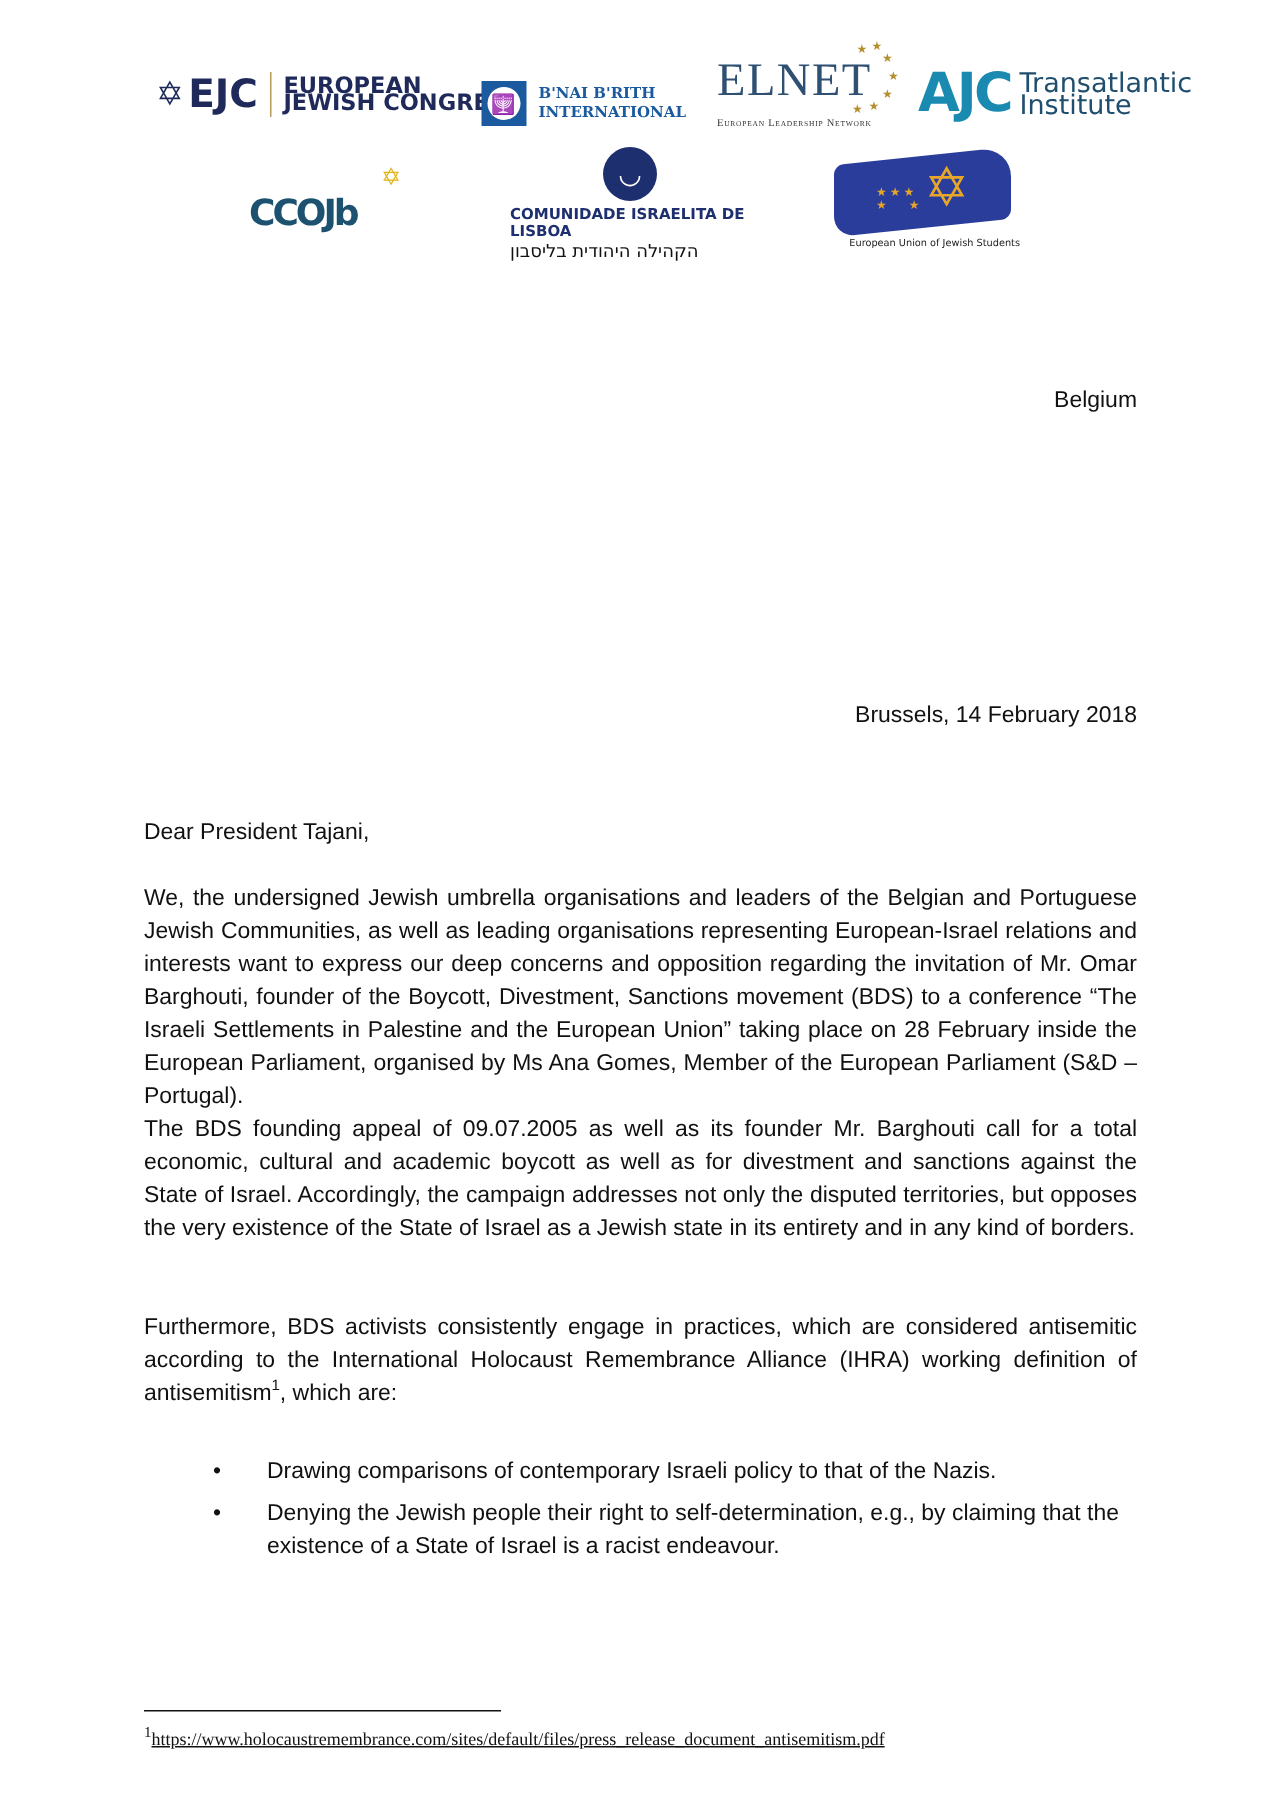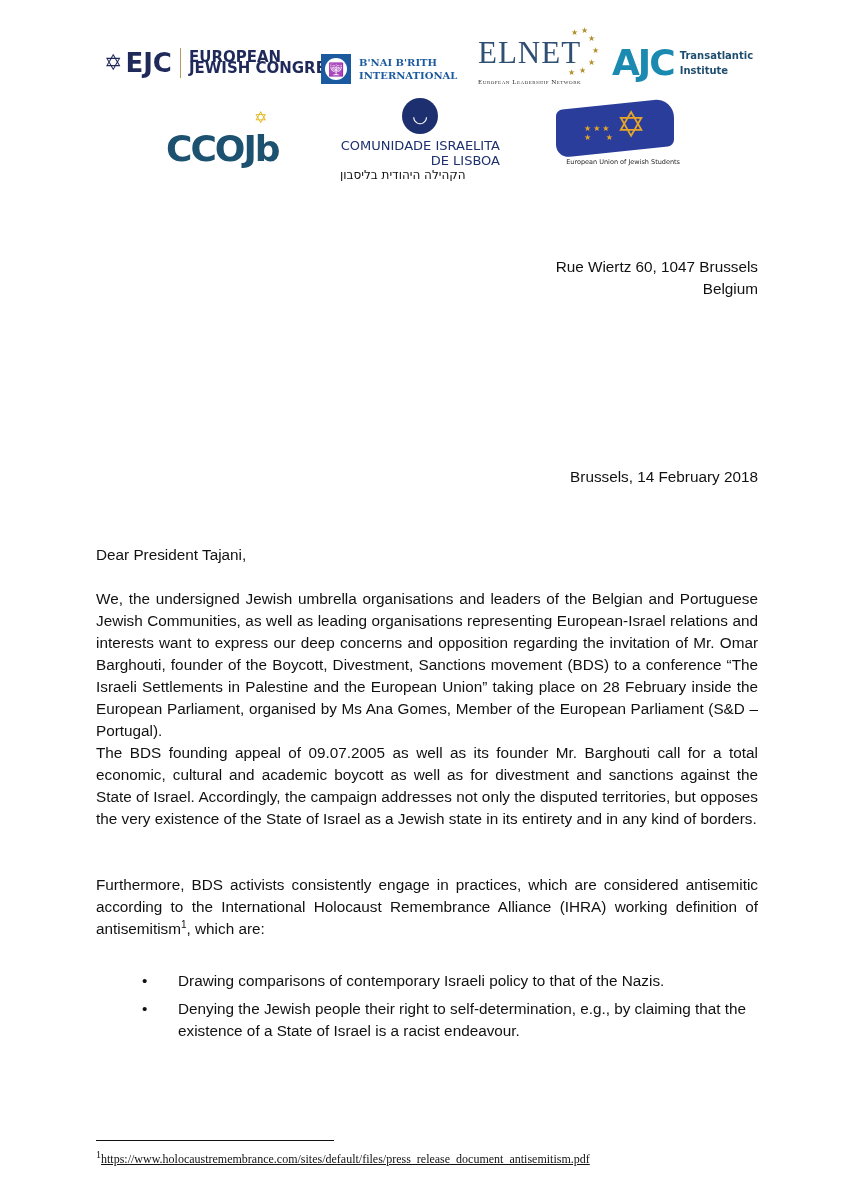--- a/index.html
+++ b/index.html
@@ -15,27 +15,27 @@
   
   .bb-box { width: 30px; height: 30px; background: #1b5a9e; display: flex; align-items: center; justify-content: center; }
   .bb-inner { width: 22px; height: 22px; border-radius: 50%; background: #fff; display:flex; align-items:center; justify-content:center; color:#1b5a9e; font-size: 13px; }
   .bb-text { font-family: "DejaVu Serif", serif; font-weight: bold; font-size: 10px; color: #1b5a9e; line-height: 13px; margin-left: 8px; }
   
   .elnet-word { font-family: "Liberation Serif", serif; font-size: 31px; color: #2f5072; letter-spacing: 1px; line-height: 30px; }
   .elnet-sub { font-family: "Liberation Serif", serif; font-size: 7px; color: #333; letter-spacing: 0.5px; font-variant: small-caps; }
   .elnet-star { position: absolute; color: #b38f2e; font-size: 8px; }
   
   .ajc-mark { font-family: "DejaVu Sans", sans-serif; font-weight: bold; font-size: 36px; color: #1b8ab0; letter-spacing: -2px; }
-  .ajc-text { font-family: "DejaVu Sans", sans-serif; font-weight: bold; font-size: 10px; color: #1f4e6e; line-height: 15px; margin-left: 6px; }
+  .ajc-text { font-family: "DejaVu Sans", sans-serif; font-weight: normal; font-size: 18px; color: #1f4e6e; line-height: 15px; margin-left: 6px; }
   
-  .ccojb { font-family: "DejaVu Sans", sans-serif; font-weight: bold; font-size: 36px; color: #1d5170; letter-spacing: -2px; }
+  .ccojb { font-family: "DejaVu Sans", sans-serif; font-weight: bold; font-size: 24px; color: #1d5170; letter-spacing: -2px; }
   .ccojb-star { position: absolute; font-size: 16px; color: #e2b517; }
   
   .lis-circle { width: 36px; height: 36px; border-radius: 50%; background: #1d2f6e; margin: 0 auto; color: #fff; display: flex; align-items: center; justify-content: center; font-size: 18px; }
-  .lis-text { font-family: "DejaVu Sans", sans-serif; font-weight: normal; font-size: 13px; color: #1d2f6e; text-align: right; margin-top: 4px; }
+  .lis-text { font-family: "DejaVu Sans", sans-serif; font-weight: bold; font-size: 10px; color: #1d2f6e; text-align: left; margin-top: 4px; }
   .lis-hebrew { font-family: "DejaVu Sans", sans-serif; font-size: 12px; color: #111; text-align: left; direction: rtl; }
   
   .eujs-flag { width: 118px; height: 48px; background: #2a3d9a; transform: skewY(-6deg); border-radius: 6px 20px 6px 14px; position: relative; }
   .eujs-star { position: absolute; right: 28px; top: 2px; color: #e8a628; font-size: 36px; transform: skewY(6deg); }
   .eujs-ring { position: absolute; left: 28px; top: 18px; color: #e8a628; font-size: 8px; letter-spacing: 2px; transform: skewY(6deg); }
   .eujs-text { font-family: "DejaVu Sans", sans-serif; font-size: 6.5px; color: #222; text-align: right; margin-top: 6px; }
 
   .doc { font-family: "Liberation Sans", sans-serif; font-size: 15.3px; color: #111; line-height: 22px; }
   .addr { position: absolute; right: 90px; top: 256px; text-align: right; }
   .addr-name { font-weight: bold; }
@@ -109,21 +109,20 @@
 
 <div class="abs" style="left:556px; top:104px; width:124px;">
   <div class="eujs-flag">
     <span class="eujs-star">✡</span>
     <span class="eujs-ring">★★★<br>★&nbsp;&nbsp;&nbsp;★</span>
   </div>
   <div class="eujs-text">European Union of Jewish Students</div>
 </div>
 
 <div class="addr doc">
-  <div>Rue Wiertz 60, 1047 Brussels</div>
   <div>Belgium</div>
 </div>
 
 <div class="date doc">Brussels, 14 February 2018</div>
 
 <div class="salutation doc">Dear President Tajani,</div>
 
 <div class="para p1 doc">We, the undersigned Jewish umbrella organisations and leaders of the Belgian and Portuguese Jewish Communities, as well as leading organisations representing European-Israel relations and interests want to express our deep concerns and opposition regarding the invitation of Mr. Omar Barghouti, founder of the Boycott, Divestment, Sanctions movement (BDS) to a conference “The Israeli Settlements in Palestine and the European Union” taking place on 28 February inside the European Parliament, organised by Ms Ana Gomes, Member of the European Parliament (S&amp;D – Portugal).</div>
 <div class="para p2 doc">The BDS founding appeal of 09.07.2005 as well as its founder Mr. Barghouti call for a total economic, cultural and academic boycott as well as for divestment and sanctions against the State of Israel. Accordingly, the campaign addresses not only the disputed territories, but opposes the very existence of the State of Israel as a Jewish state in its entirety and in any kind of borders.</div>
 <div class="para p3 doc"><span>Furthermore, BDS activists consistently engage in practices, which are considered antisemitic according to the International Holocaust Remembrance Alliance (IHRA) working definition of antisemitism</span><sup>1</sup><span>, which are:</span></div>

